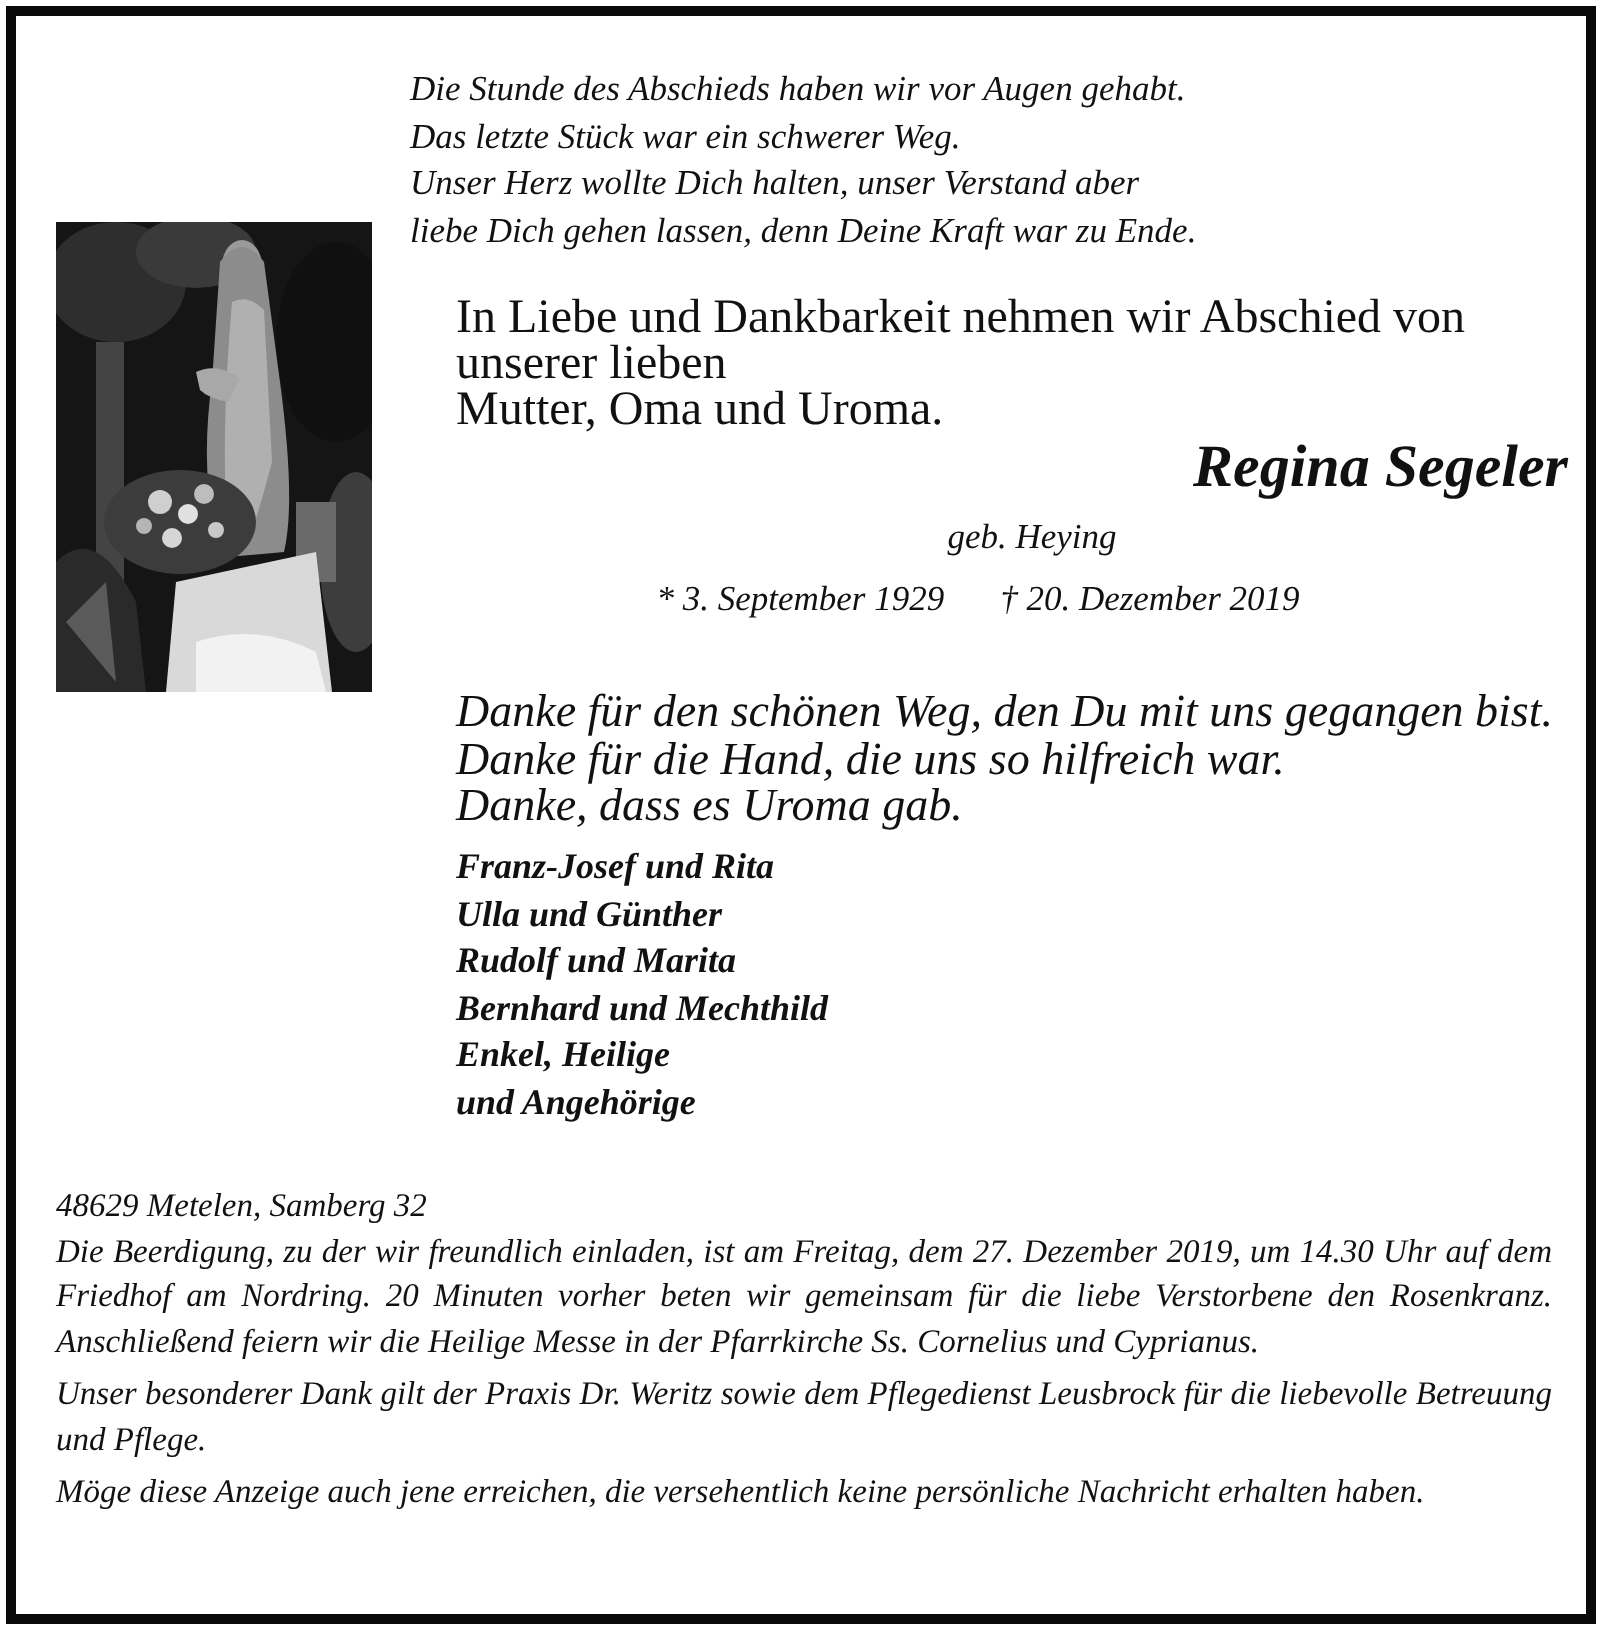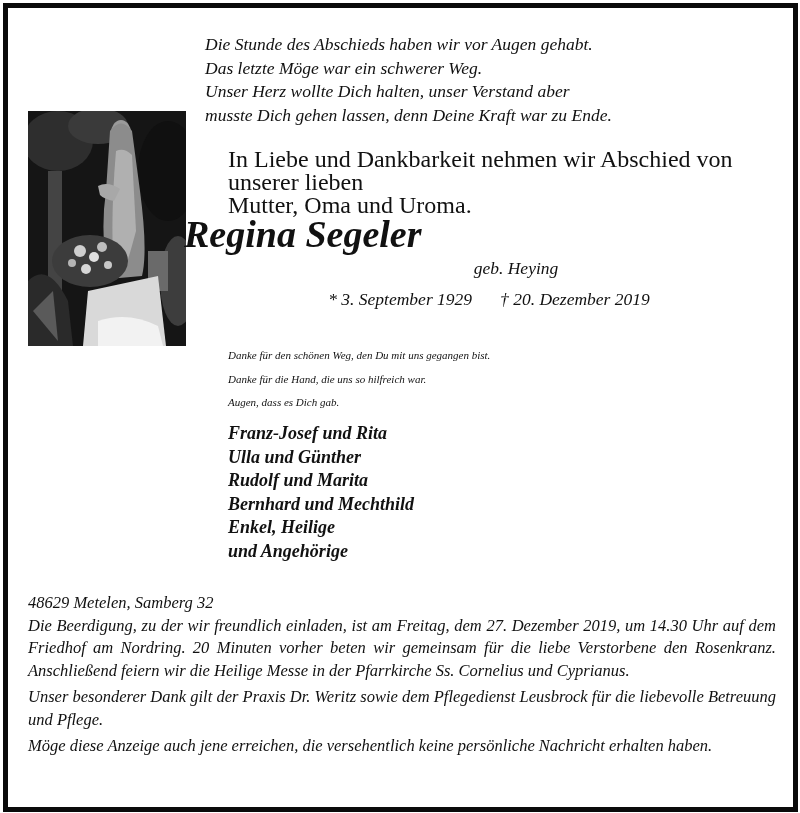--- a/index.html
+++ b/index.html
@@ -7,29 +7,29 @@
          font-family:"Liberation Serif","DejaVu Serif",serif; color:#111; }
   .frame { position:absolute; left:3px; top:3px; width:785px; height:799px;
            border:5px solid #0a0a0a; background:#fff; }
   .photo { position:absolute; left:28px; top:111px; width:158px; height:235px;
            overflow:hidden; background:#1a1a1a; }
   .photo svg { display:block; }
   .poem { position:absolute; left:205px; width:590px; top:33px; text-align:left;
           font-style:italic; font-size:17.5px; line-height:23.5px; }
   .intro { position:absolute; left:228px; top:148px; width:560px; 
            font-size:24px; line-height:23px; }
-  .name { position:absolute; left:184px; width:600px; top:212px; text-align:left;
-          font-style:italic; font-weight:bold; font-size:38px; line-height:44px; }
+  .name { position:absolute; left:184px; width:600px; top:212px; text-align:right;
+          font-style:italic; font-weight:bold; font-size:30px; line-height:44px; }
   .maiden { position:absolute; left:216px; width:600px; top:257px; text-align:center;
             font-style:italic; font-size:17.5px; line-height:22px; }
   .dates { position:absolute; left:189px; width:600px; top:288px; text-align:center;
            font-style:italic; font-size:17.5px; line-height:22px; }
   .dates span + span { margin-left:28px; }
   .thanks { position:absolute; left:228px; top:344px; width:560px; font-style:italic;
-            font-size:11px; line-height:23.5px; }
+            font-size:23px; line-height:23.5px; }
   .family { position:absolute; left:228px; top:422px; width:400px; font-style:italic;
             font-weight:bold; font-size:18px; line-height:23.5px; }
   .footer { position:absolute; left:28px; top:592px; width:748px; font-style:italic;
             font-size:16.5px; line-height:22.5px; text-align:justify; }
   .footer p { margin:0; }
   .footer p + p { margin-top:0; }
   .footer .gap { margin-top:4px; }
   .line { display:block; }
 </style>
 </head>
@@ -64,40 +64,40 @@
     <circle cx="80" cy="154" r="4" fill="#c8c8c8"></circle>
     <circle cx="44" cy="152" r="4" fill="#b5b5b5"></circle>
 
     <path d="M0 170 Q20 150 40 190 L45 235 L0 235 Z" fill="#2a2a2a"></path>
     <path d="M5 200 L25 180 L30 230 Z" fill="#5a5a5a"></path>
   </svg>
 </div>
 
 <div class="poem">
   <span class="line">Die Stunde des Abschieds haben wir vor Augen gehabt.</span>
-  <span class="line">Das letzte Möge war ein schwerer Weg.</span>
+  <span class="line">Das letzte Stück war ein schwerer Weg.</span>
   <span class="line">Unser Herz wollte Dich halten, unser Verstand aber</span>
-  <span class="line">musste Dich gehen lassen, denn Deine Kraft war zu Ende.</span>
+  <span class="line">liebe Dich gehen lassen, denn Deine Kraft war zu Ende.</span>
 </div>
 
 <div class="intro">
   <span class="line">In Liebe und Dankbarkeit nehmen wir Abschied von unserer lieben</span>
   <span class="line">Mutter, Oma und Uroma.</span>
 </div>
 
 <div class="name">Regina Segeler</div>
 <div class="maiden">geb. Heying</div>
 <div class="dates">
   <span>* 3. September 1929</span><span>† 20. Dezember 2019</span>
 </div>
 
 <div class="thanks">
   <span class="line">Danke für den schönen Weg, den Du mit uns gegangen bist.</span>
   <span class="line">Danke für die Hand, die uns so hilfreich war.</span>
-  <span class="line">Augen, dass es Dich gab.</span>
+  <span class="line">Danke, dass es Uroma gab.</span>
 </div>
 
 <div class="family">
   <span class="line">Franz-Josef und Rita</span>
   <span class="line">Ulla und Günther</span>
   <span class="line">Rudolf und Marita</span>
   <span class="line">Bernhard und Mechthild</span>
   <span class="line">Enkel, Heilige</span>
   <span class="line">und Angehörige</span>
 </div>

